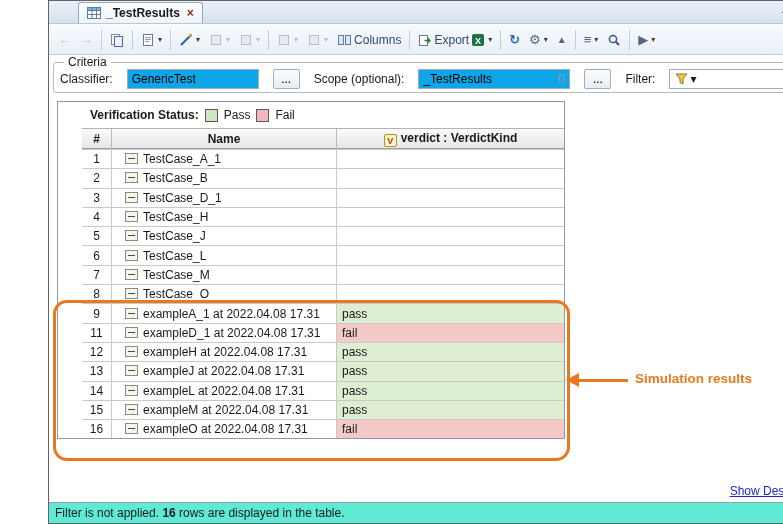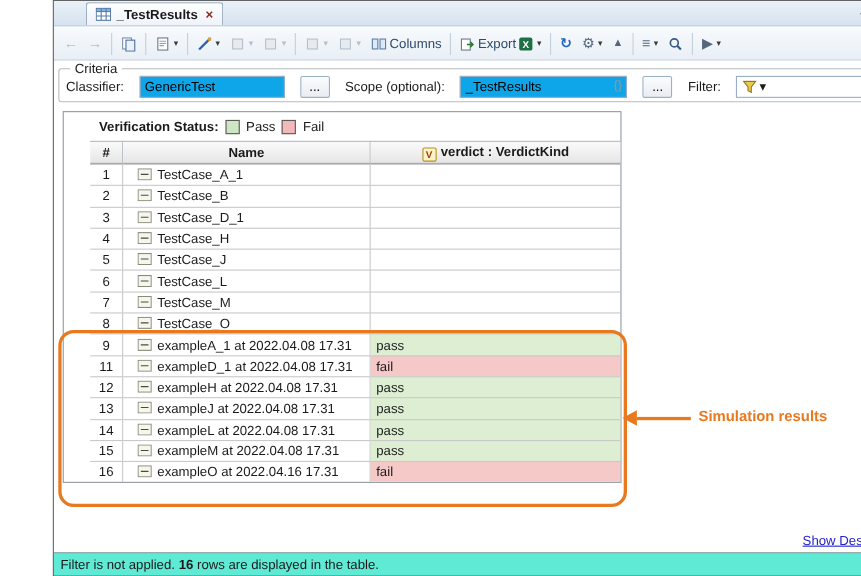--- a/index.html
+++ b/index.html
@@ -358,21 +358,21 @@
                 <rect x="0.5" y="0.5" width="12" height="10" fill="#f6f6ec" stroke="#8a8a7a"></rect>
                 <line x1="3" y1="5.5" x2="10" y2="5.5" stroke="#4a4a4a"></line>
               </svg><span>exampleM at 2022.04.08 17.31</span></td>
             <td class="c-verdict v-pass">pass</td>
           </tr>
           <tr>
             <td class="c-num">16</td>
             <td class="c-name"><svg width="13" height="11" viewBox="0 0 13 11">
                 <rect x="0.5" y="0.5" width="12" height="10" fill="#f6f6ec" stroke="#8a8a7a"></rect>
                 <line x1="3" y1="5.5" x2="10" y2="5.5" stroke="#4a4a4a"></line>
-              </svg><span>exampleO at 2022.04.16 17.31</span></td>
+              </svg><span>exampleO at 2022.04.08 17.31</span></td>
             <td class="c-verdict v-fail">fail</td>
           </tr>
         </tbody>
     </table>
   </div>
 
   <div class="sim-rect"></div>
   <div class="sim-arrow-line"></div>
   <div class="sim-arrow-head"></div>
   <div class="sim-label">Simulation results</div>

